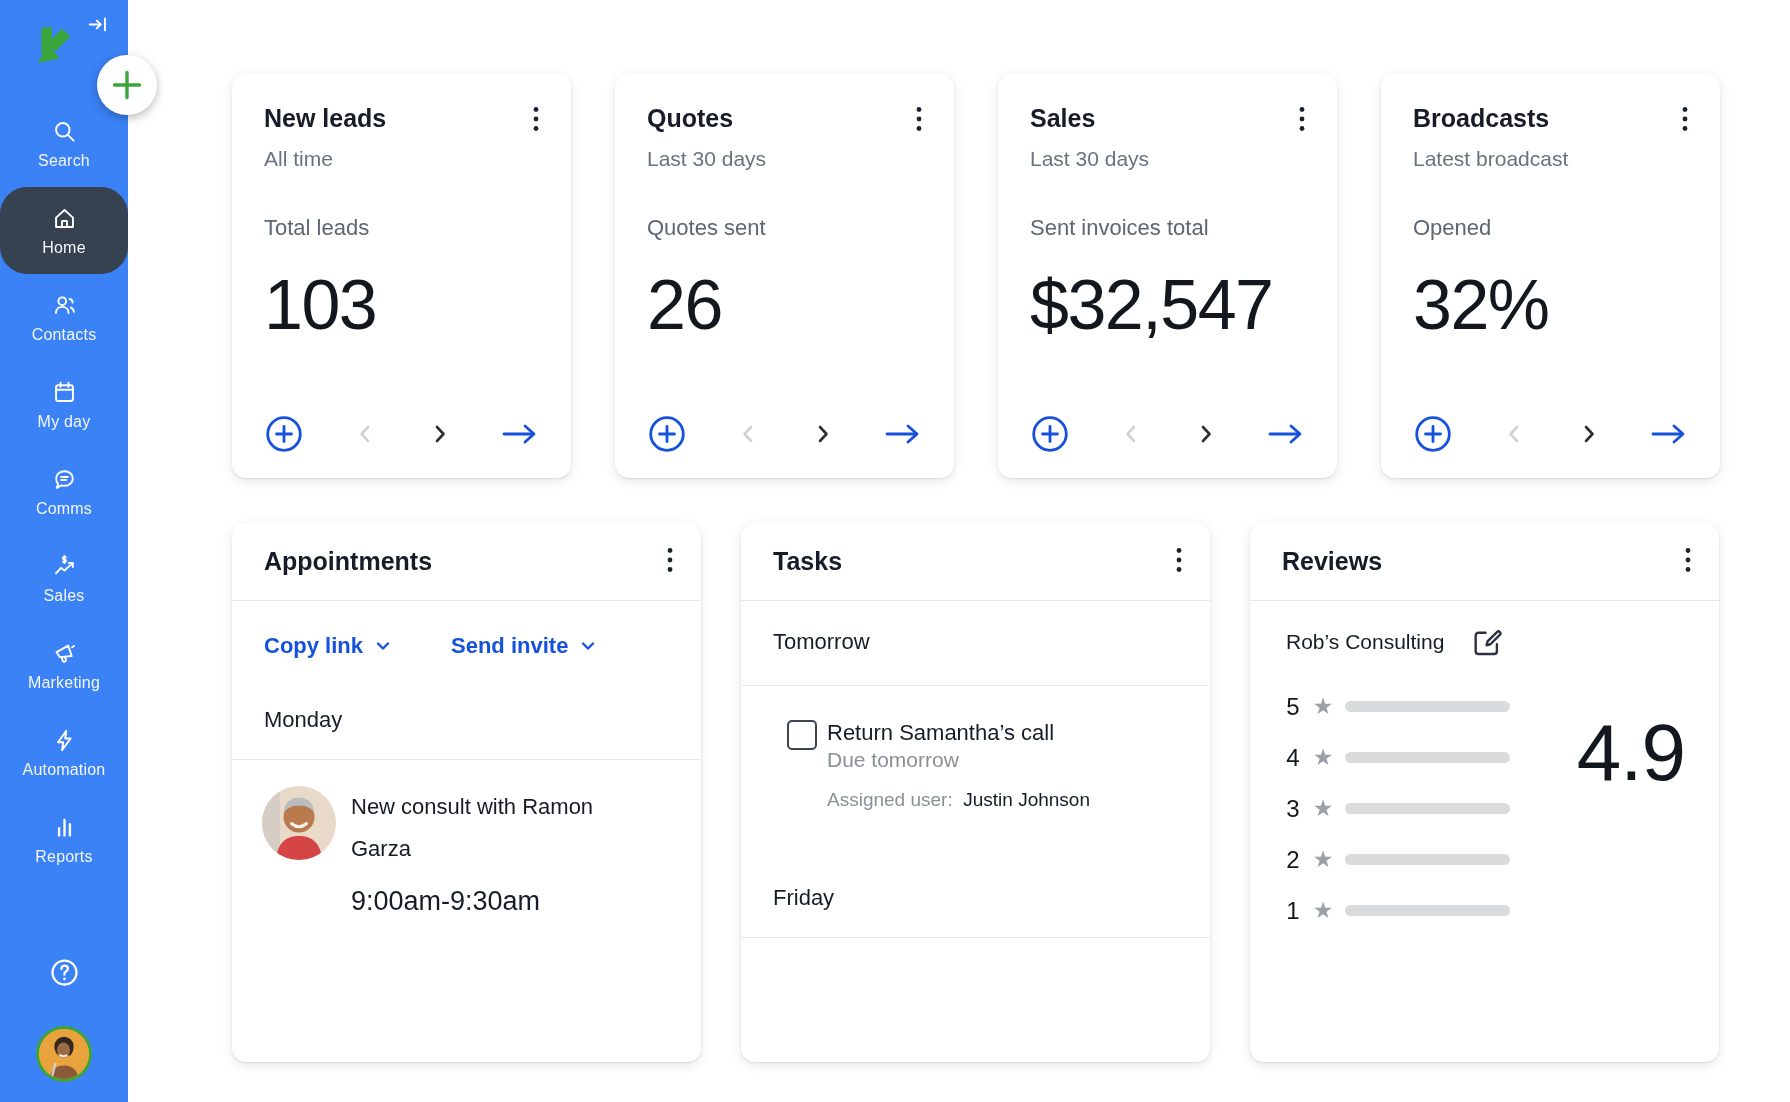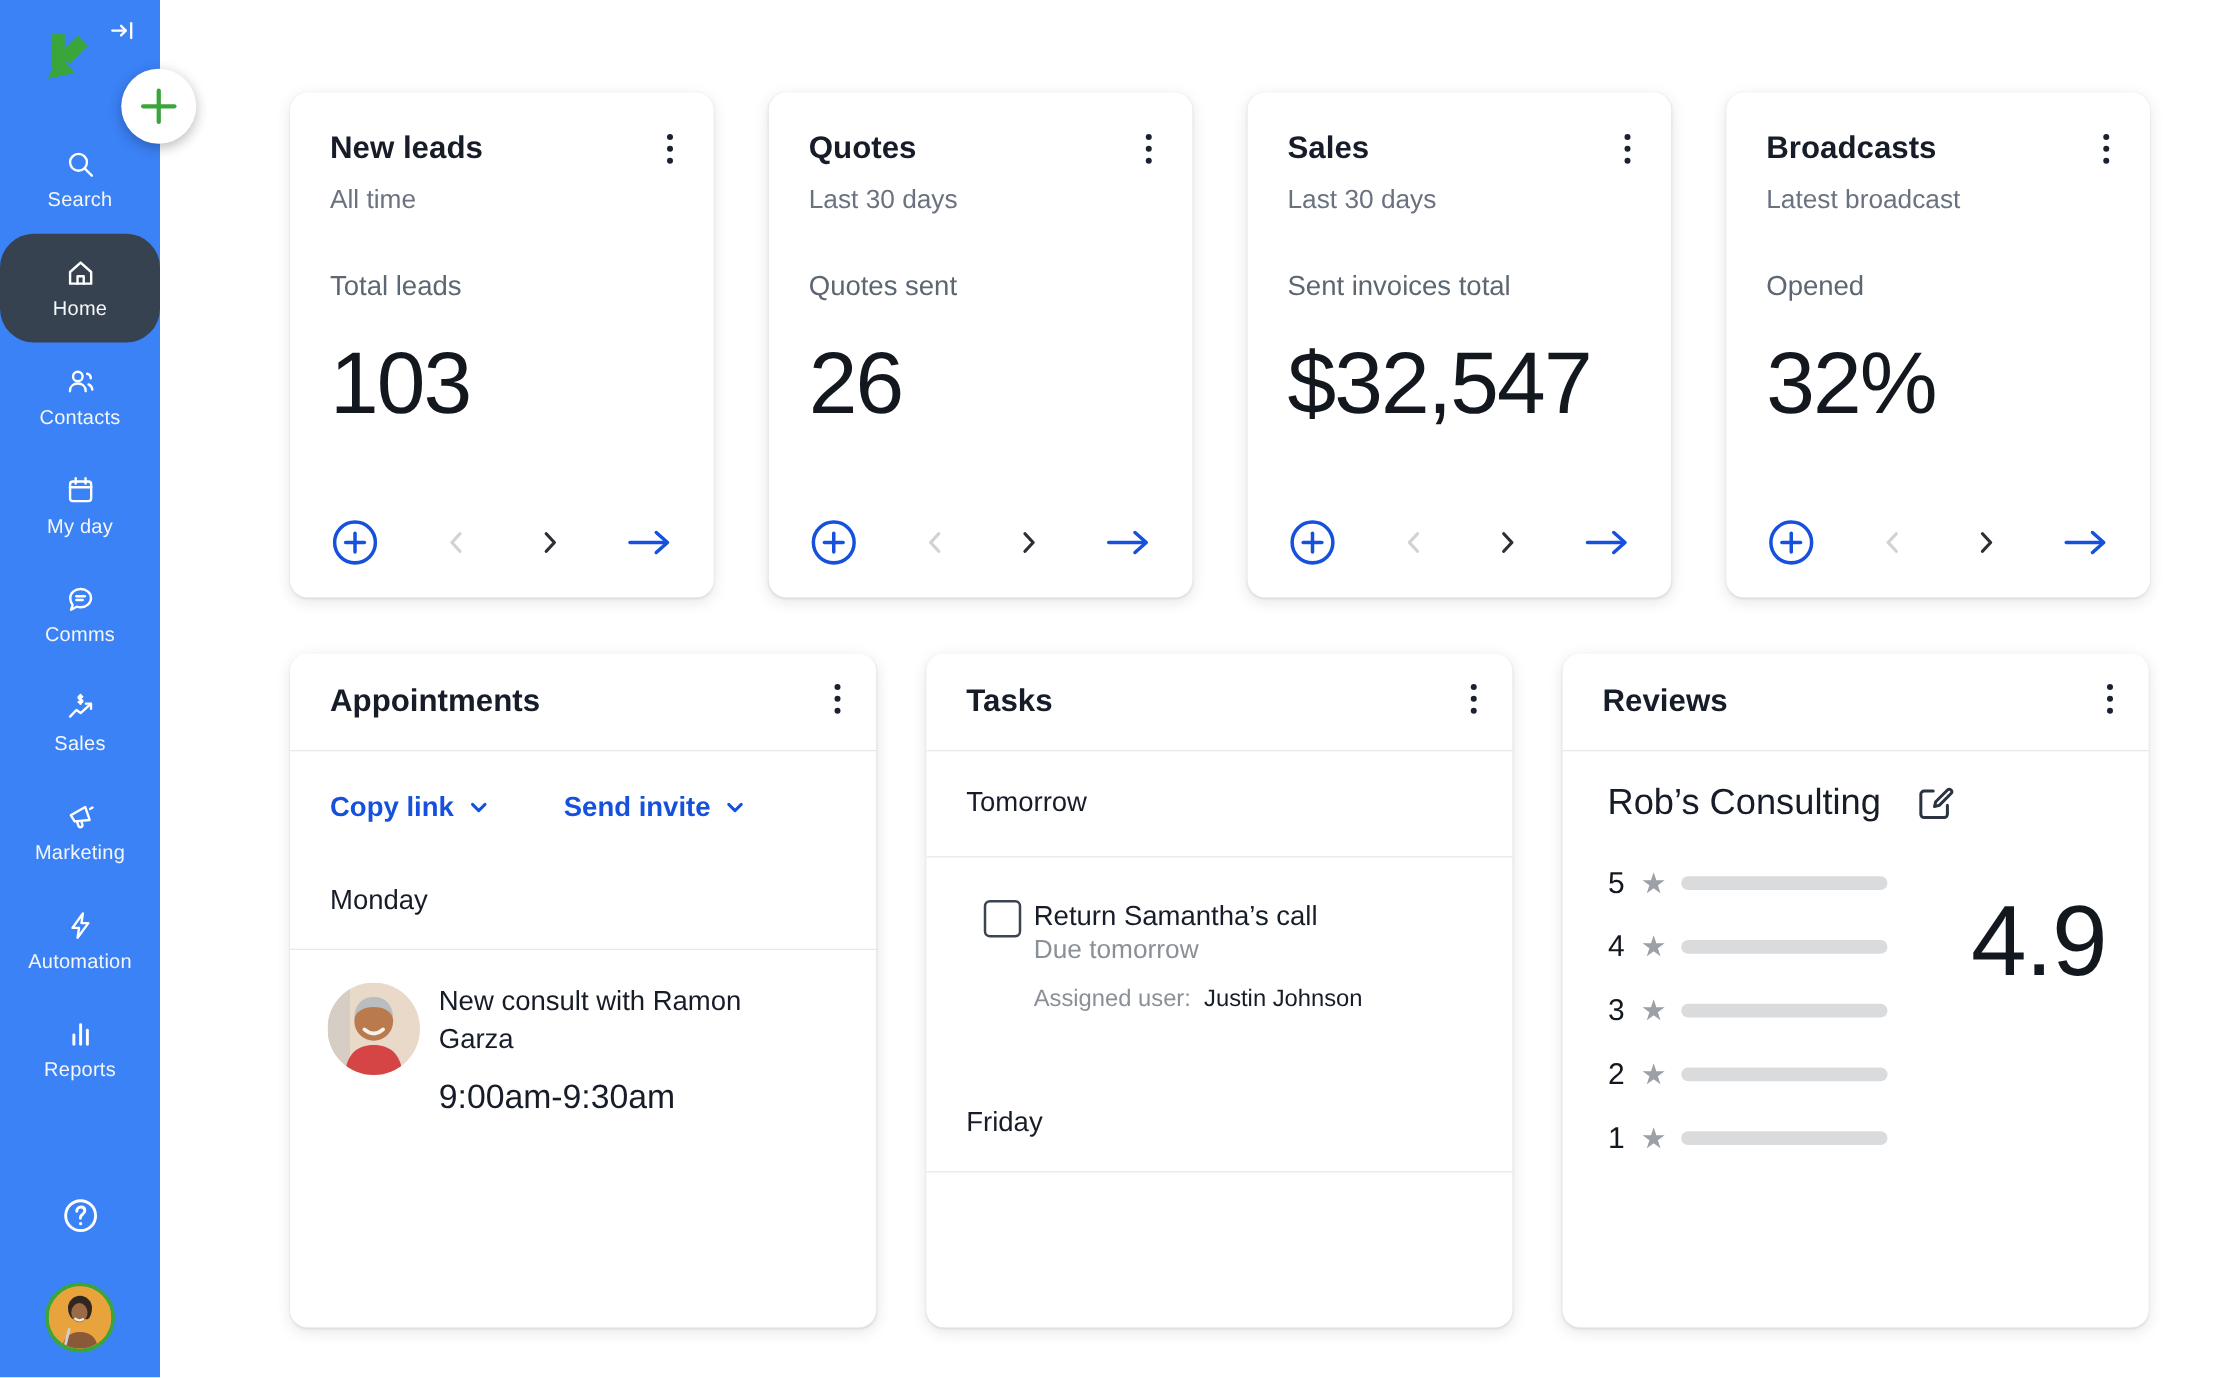--- a/index.html
+++ b/index.html
@@ -56,33 +56,33 @@
   .widgets-row { display:grid; grid-template-columns:repeat(3,469px); column-gap:40px; margin-top:45px; }
   .widget-card { height:539px; overflow:hidden; }
   .widget-head { height:77px; display:flex; align-items:center; justify-content:space-between; padding:0 28px 0 32px; }
   .divider { height:1px; background:#e7e8ea; width:100%; }
   .links-row { display:flex; gap:58px; padding:32px 32px 0; }
   .blue-link { display:flex; align-items:center; gap:10px; color:#1551dc; font-size:22px; font-weight:600; cursor:pointer; }
   .day-header { font-size:22px; color:#161c28; padding:0 32px; }
   .appt-day { margin-top:48px; padding-bottom:26px; }
   .appt-item { display:flex; gap:15px; padding:26px 28px 0 30px; cursor:pointer; }
   .appt-avatar { width:74px; height:74px; border-radius:50%; overflow:hidden; flex:0 0 74px; }
-  .appt-title { font-size:22px; line-height:30px; color:#161c28; max-width:270px; }
+  .appt-title { font-size:22px; line-height:42px; color:#161c28; max-width:270px; }
   .appt-time { font-size:27px; color:#161c28; margin-top:16px; }
   .section-label { padding:28px 32px 30px; font-size:22px; }
   .task-item { display:flex; gap:10px; padding:34px 32px 0 46px; }
   .checkbox { width:30px; height:30px; border:2px solid #3b4450; border-radius:5px; background:#fff; cursor:pointer; flex:0 0 30px; }
   .task-title { font-size:22px; color:#161c28; }
   .task-due { font-size:21px; color:#8a9098; margin-top:2px; }
   .task-assigned { font-size:19px; color:#8a9098; margin-top:17px; }
   .task-assigned .assignee { color:#161c28; }
   .tasks-friday { margin-top:74px; padding:0 32px; font-size:22px; }
   .tasks-friday-divider { margin-top:26px; }
   .business-row { display:flex; align-items:center; gap:26px; padding:24px 36px 0; }
-  .business-name { font-size:29px; color:#161c28; }
+  .business-name { font-size:21px; color:#161c28; }
   .ratings { position:relative; margin-top:22px; padding-left:34px; }
   .rating-row { display:flex; align-items:center; height:51px; }
   .rating-num { width:18px; font-size:24px; color:#13181f; text-align:center; }
   .rating-star { color:#9ba1a7; font-size:23px; margin-left:9px; width:24px; text-align:center; }
   .rating-bar { width:165px; height:11px; border-radius:6px; background:#d9dbdd; margin-left:10px; overflow:hidden; }
   .rating-fill { height:100%; border-radius:6px; background:#f8e04b; width:0; }
   .overall-rating { position:absolute; top:26px; right:34px; font-size:80px; letter-spacing:-1px; color:#13181f; }
 </style>
 </head>
 <body>

